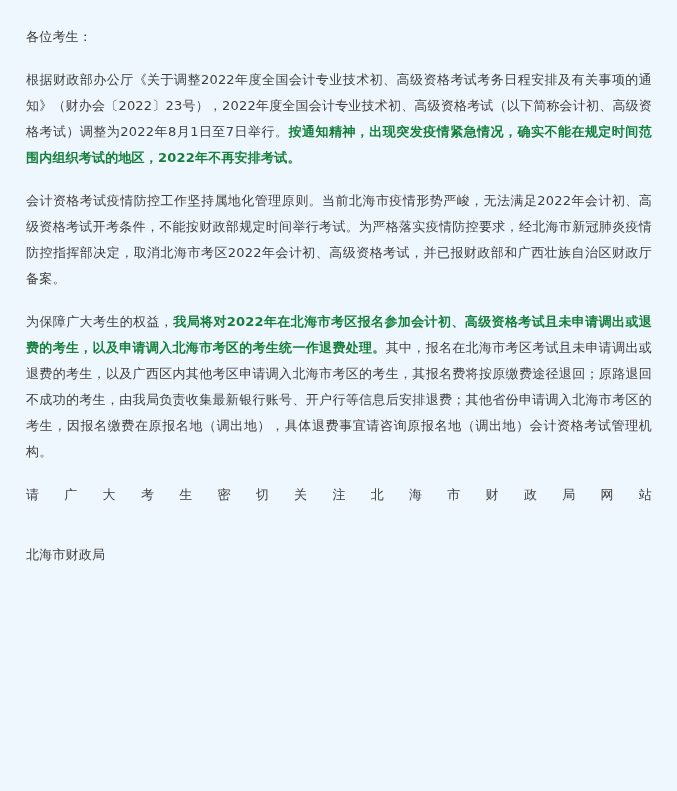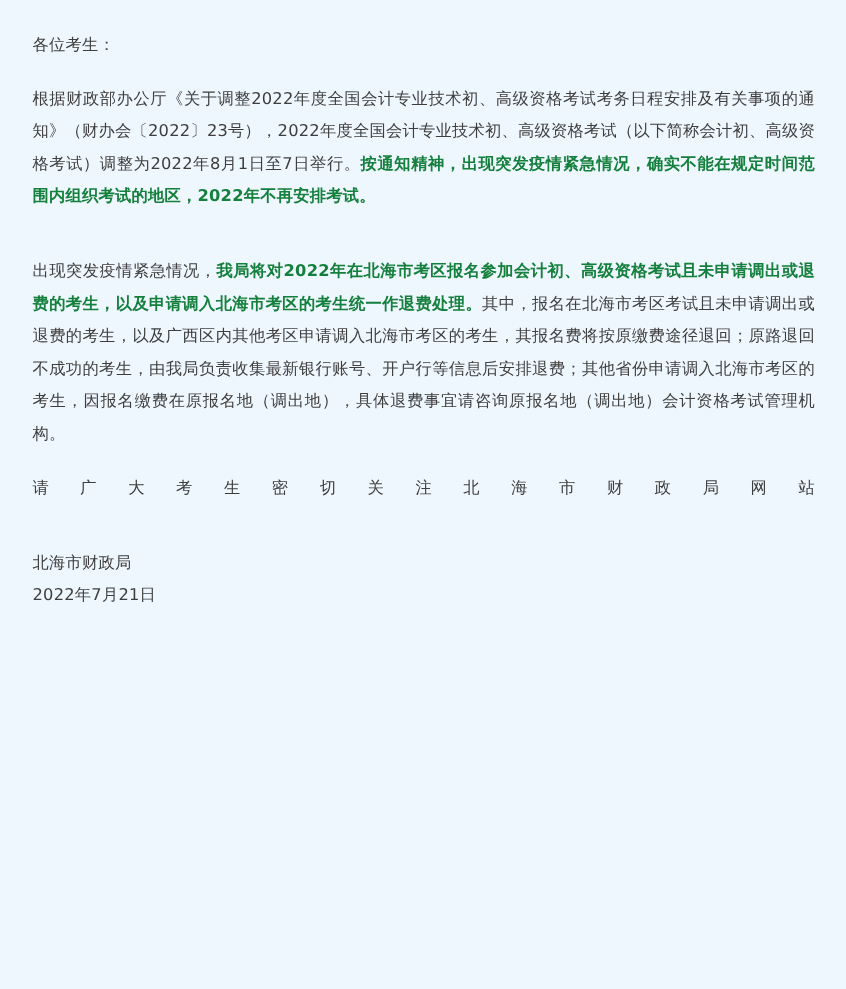--- a/index.html
+++ b/index.html
@@ -23,25 +23,25 @@
 <body>
 
 <div class="doc">
 
   <p>各位考生：</p>
   <div class="gap"></div>
 
   <p><span>根据财政部办公厅《关于调整2022年度全国会计专业技术初、高级资格考试考务日程安排及有关事项的通知》（财办会〔2022〕23号），2022年度全国会计专业技术初、高级资格考试（以下简称会计初、高级资格考试）调整为2022年8月1日至7日举行。</span><span class="red">按通知精神，出现突发疫情紧急情况，确实不能在规定时间范围内组织考试的地区，2022年不再安排考试。</span></p>
   <div class="gap"></div>
 
+  <p>会计资格考试疫情防控工作坚持属地化管理原则。当前北海市疫情形势严峻，无法满足2022年会计初、高级资格考试开考条件，不能按财政部规定时间举行考试。为严格落实疫情防控要求，经北海市新冠肺炎疫情防控指挥部决定，取消北海市考区2022年会计初、高级资格考试，并已报财政部和广西壮族自治区财政厅备案。</p>
   <div class="gap"></div>
 
-  <p><span>出现突发疫情紧急情况，</span><span class="red">我局将对2022年在北海市考区报名参加会计初、高级资格考试且未申请调出或退费的考生，以及申请调入北海市考区的考生统一作退费处理。</span><span>其中，报名在北海市考区考试且未申请调出或退费的考生，以及广西区内其他考区申请调入北海市考区的考生，其报名费将按原缴费途径退回；原路退回不成功的考生，由我局负责收集最新银行账号、开户行等信息后安排退费；其他省份申请调入北海市考区的考生，因报名缴费在原报名地（调出地），具体退费事宜请咨询原报名地（调出地）会计资格考试管理机构。</span></p>
+  <p><span>为保障广大考生的权益，</span><span class="red">我局将对2022年在北海市考区报名参加会计初、高级资格考试且未申请调出或退费的考生，以及申请调入北海市考区的考生统一作退费处理。</span><span>其中，报名在北海市考区考试且未申请调出或退费的考生，以及广西区内其他考区申请调入北海市考区的考生，其报名费将按原缴费途径退回；原路退回不成功的考生，由我局负责收集最新银行账号、开户行等信息后安排退费；其他省份申请调入北海市考区的考生，因报名缴费在原报名地（调出地），具体退费事宜请咨询原报名地（调出地）会计资格考试管理机构。</span></p>
   <div class="gap"></div>
 
   <p class="spread">请广大考生密切关注北海市财政局网站</p>
   <div class="gap"></div>
 
   <div class="gap"></div>
 
   <p class="right">北海市财政局</p>
-  <p class="right">2022年7月21日</p>
 </div>
 
 </body></html>

